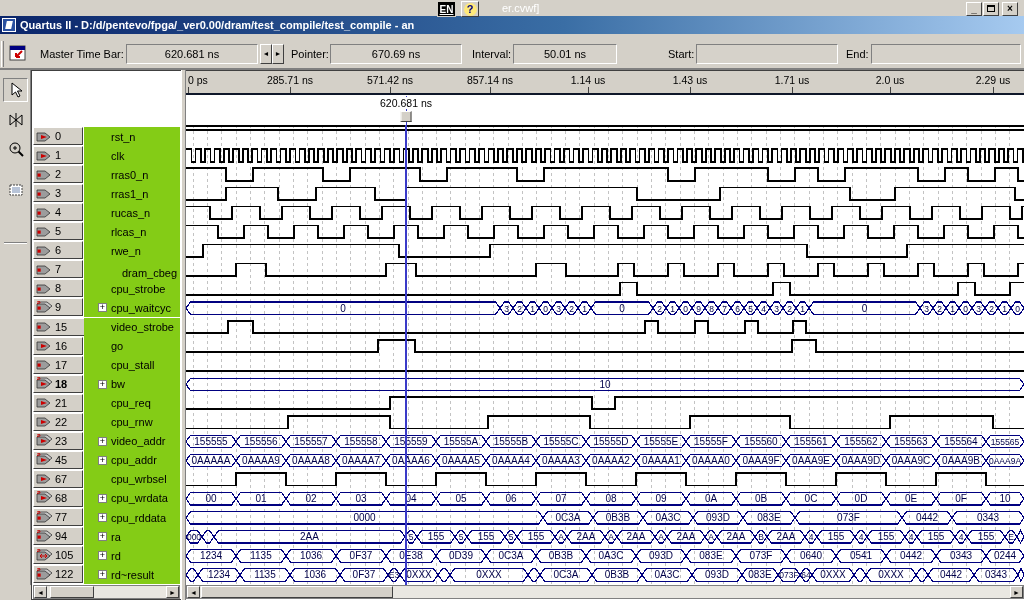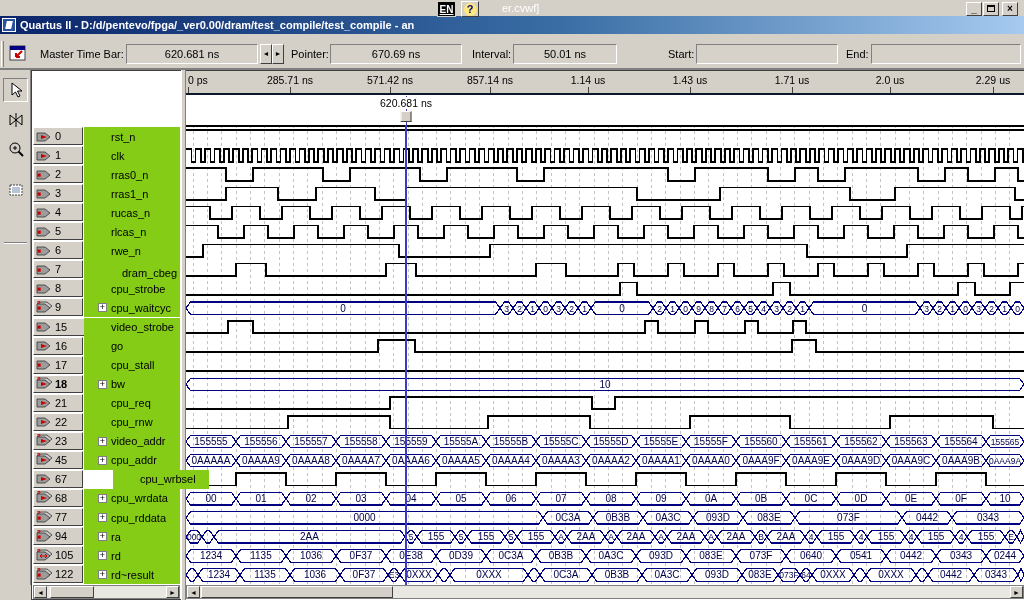--- a/index.html
+++ b/index.html
@@ -798,21 +798,21 @@
       <span class="plusbox">+</span>
       <span class="sig-name">cpu_addr</span>
     </div>
     <div class="row-handle" style="left: 33px; top: 469.9px; width: 50px; height: 18.05px;">
       <svg width="16" height="13">
         <polygon points="1,3 9,3 14,7 9,11 1,11" fill="#9c9c9c" stroke="#333" stroke-width="0.8"></polygon>
         <polygon points="5,5 11,7 5,9" fill="#cc0000"></polygon>
       </svg>
       <span class="num">67</span>
     </div>
-    <div class="name-cell" style="left: 84px; top: 469.9px; width: 96px; height: 19.05px; padding-left: 14px; margin-left: 29px;">
+    <div class="name-cell" style="left: 84px; top: 469.9px; width: 96px; height: 19.05px; padding-left: 14px;">
       <span style="width:13px;flex:0 0 auto"></span>
       <span class="sig-name">cpu_wrbsel</span>
     </div>
     <div class="row-handle" style="left: 33px; top: 488.95px; width: 50px; height: 18.05px;">
       <svg width="16" height="13">
         <polygon points="3,1 11,1 16,5 11,9 3,9" fill="#c8c8c8" stroke="#333" stroke-width="0.8"></polygon>
         <polygon points="1,3 9,3 14,7 9,11 1,11" fill="#9c9c9c" stroke="#333" stroke-width="0.8"></polygon>
         <polygon points="5,5 11,7 5,9" fill="#cc0000"></polygon>
         <path d="M1 1 L4 0.2 M1 2.6 L4.5 1.6" stroke="#cc0000" stroke-width="0.9"></path>
       </svg>

